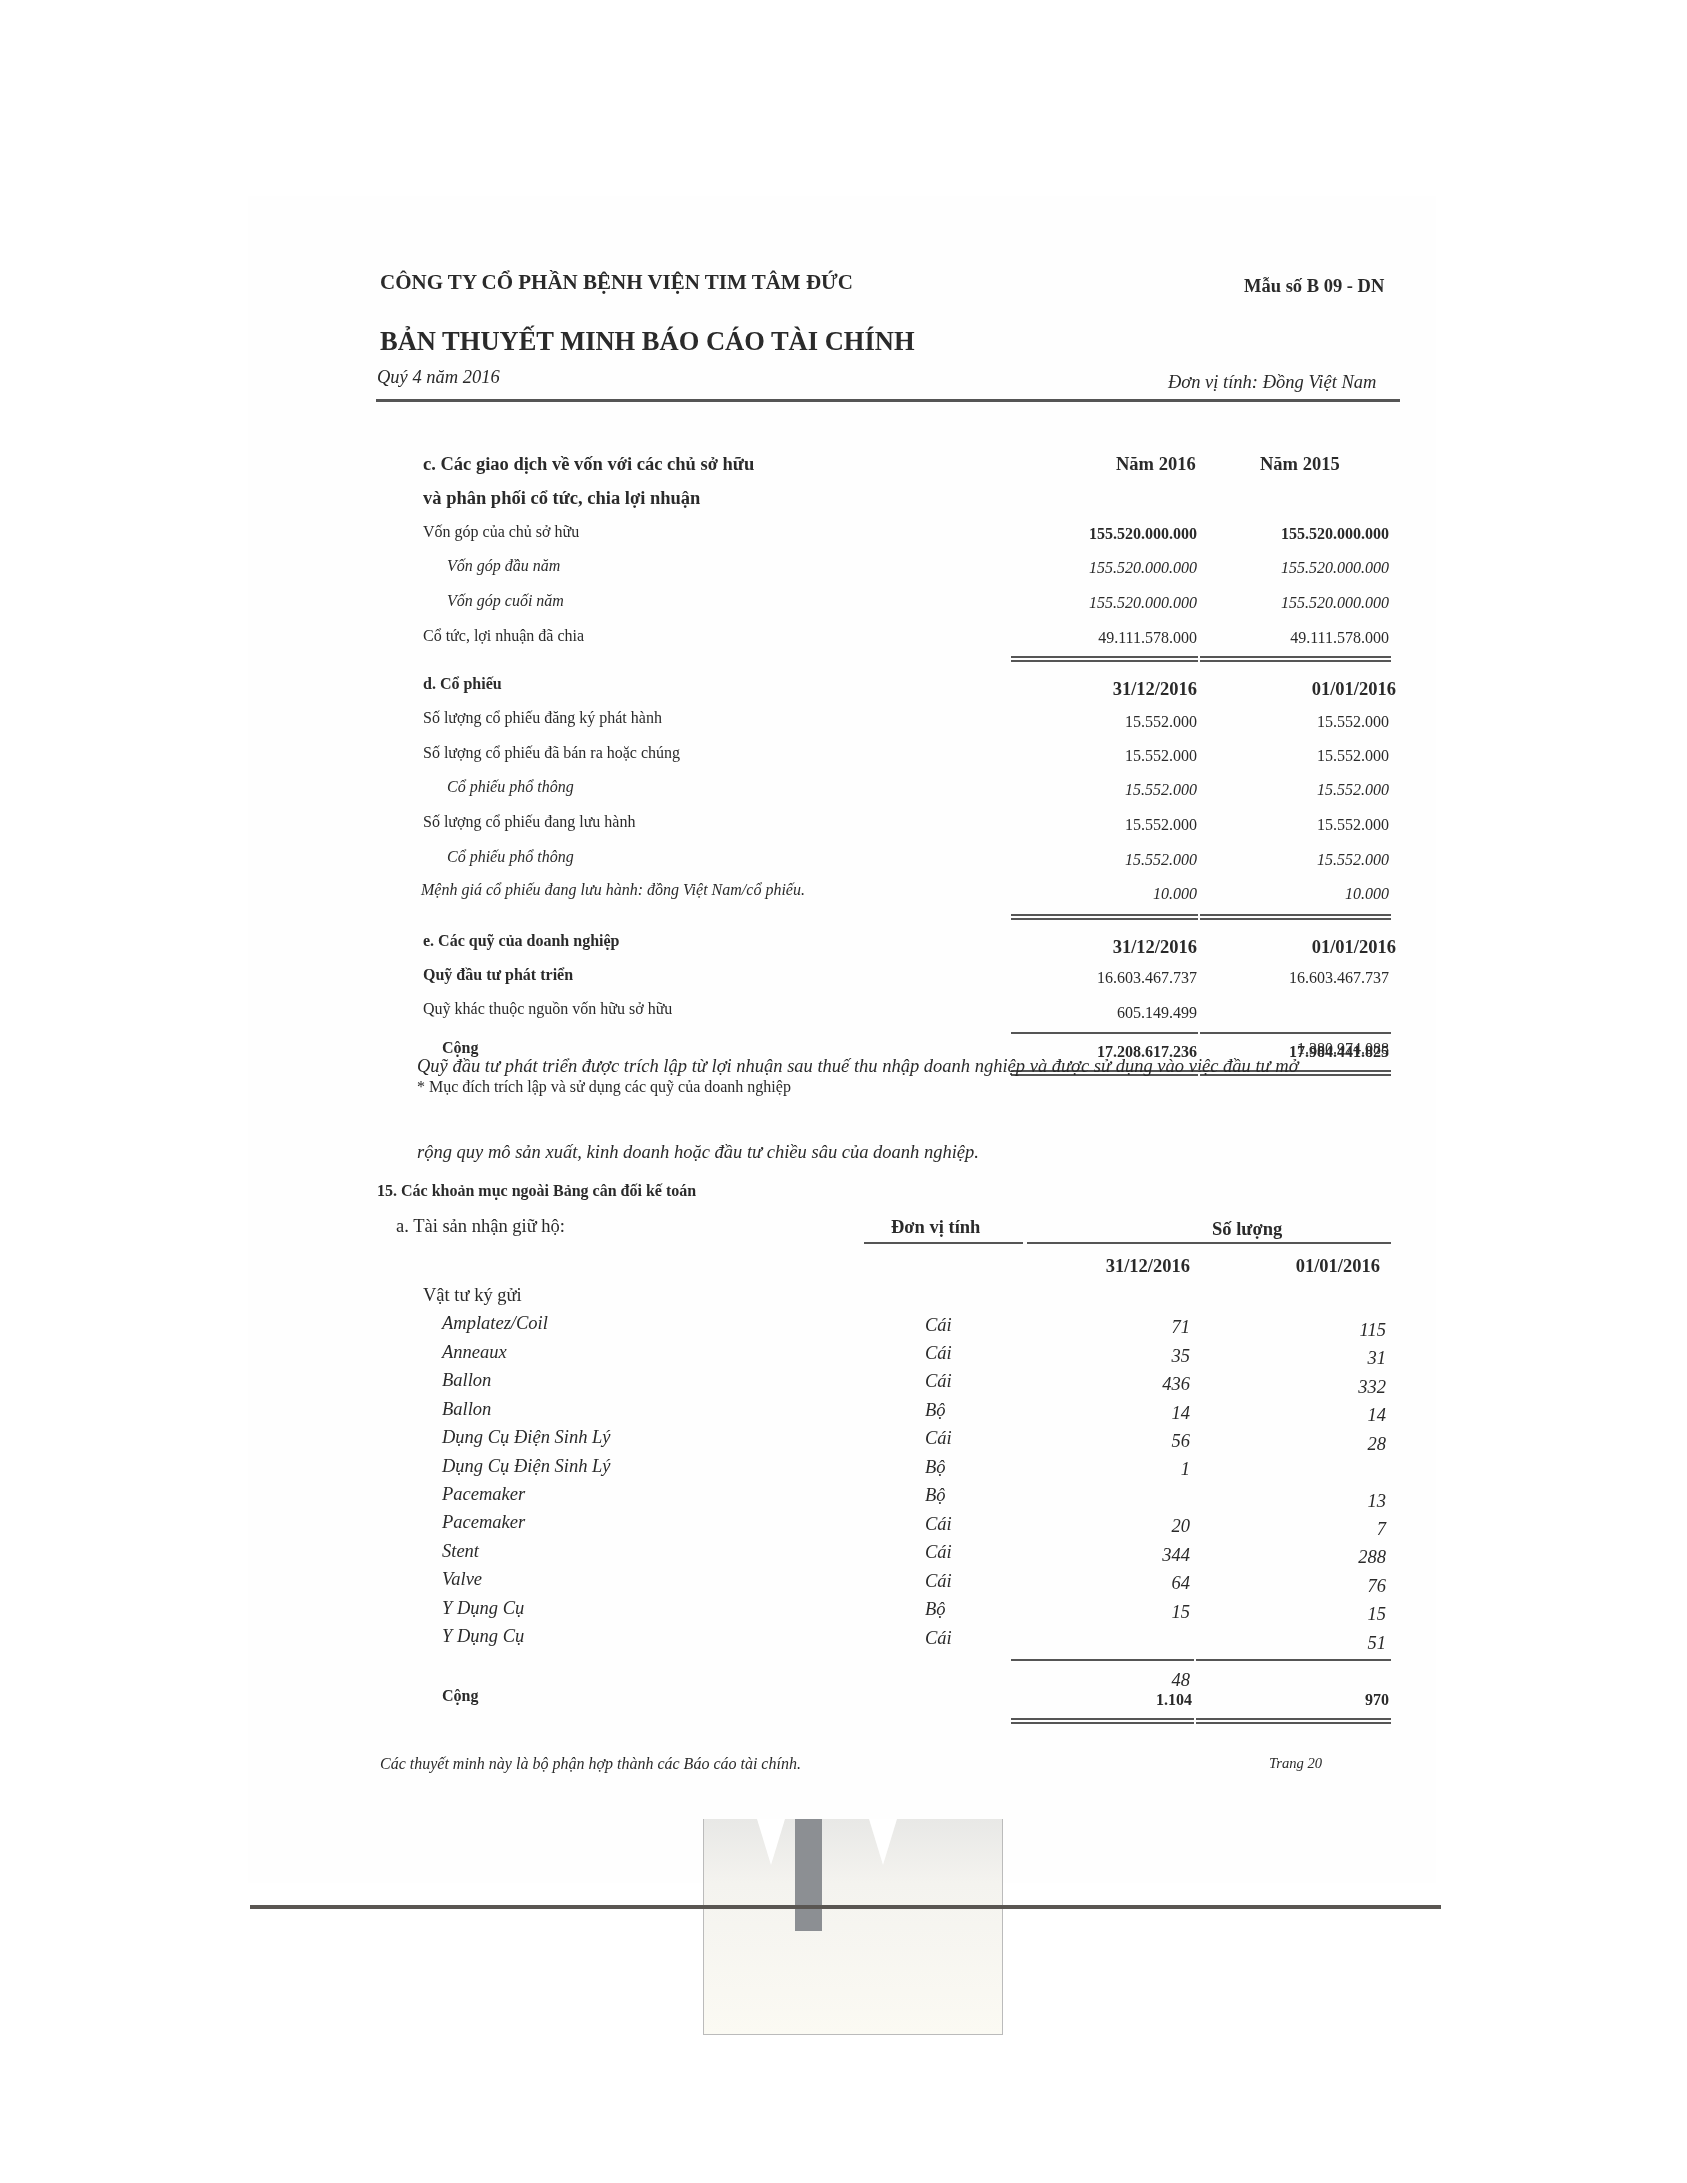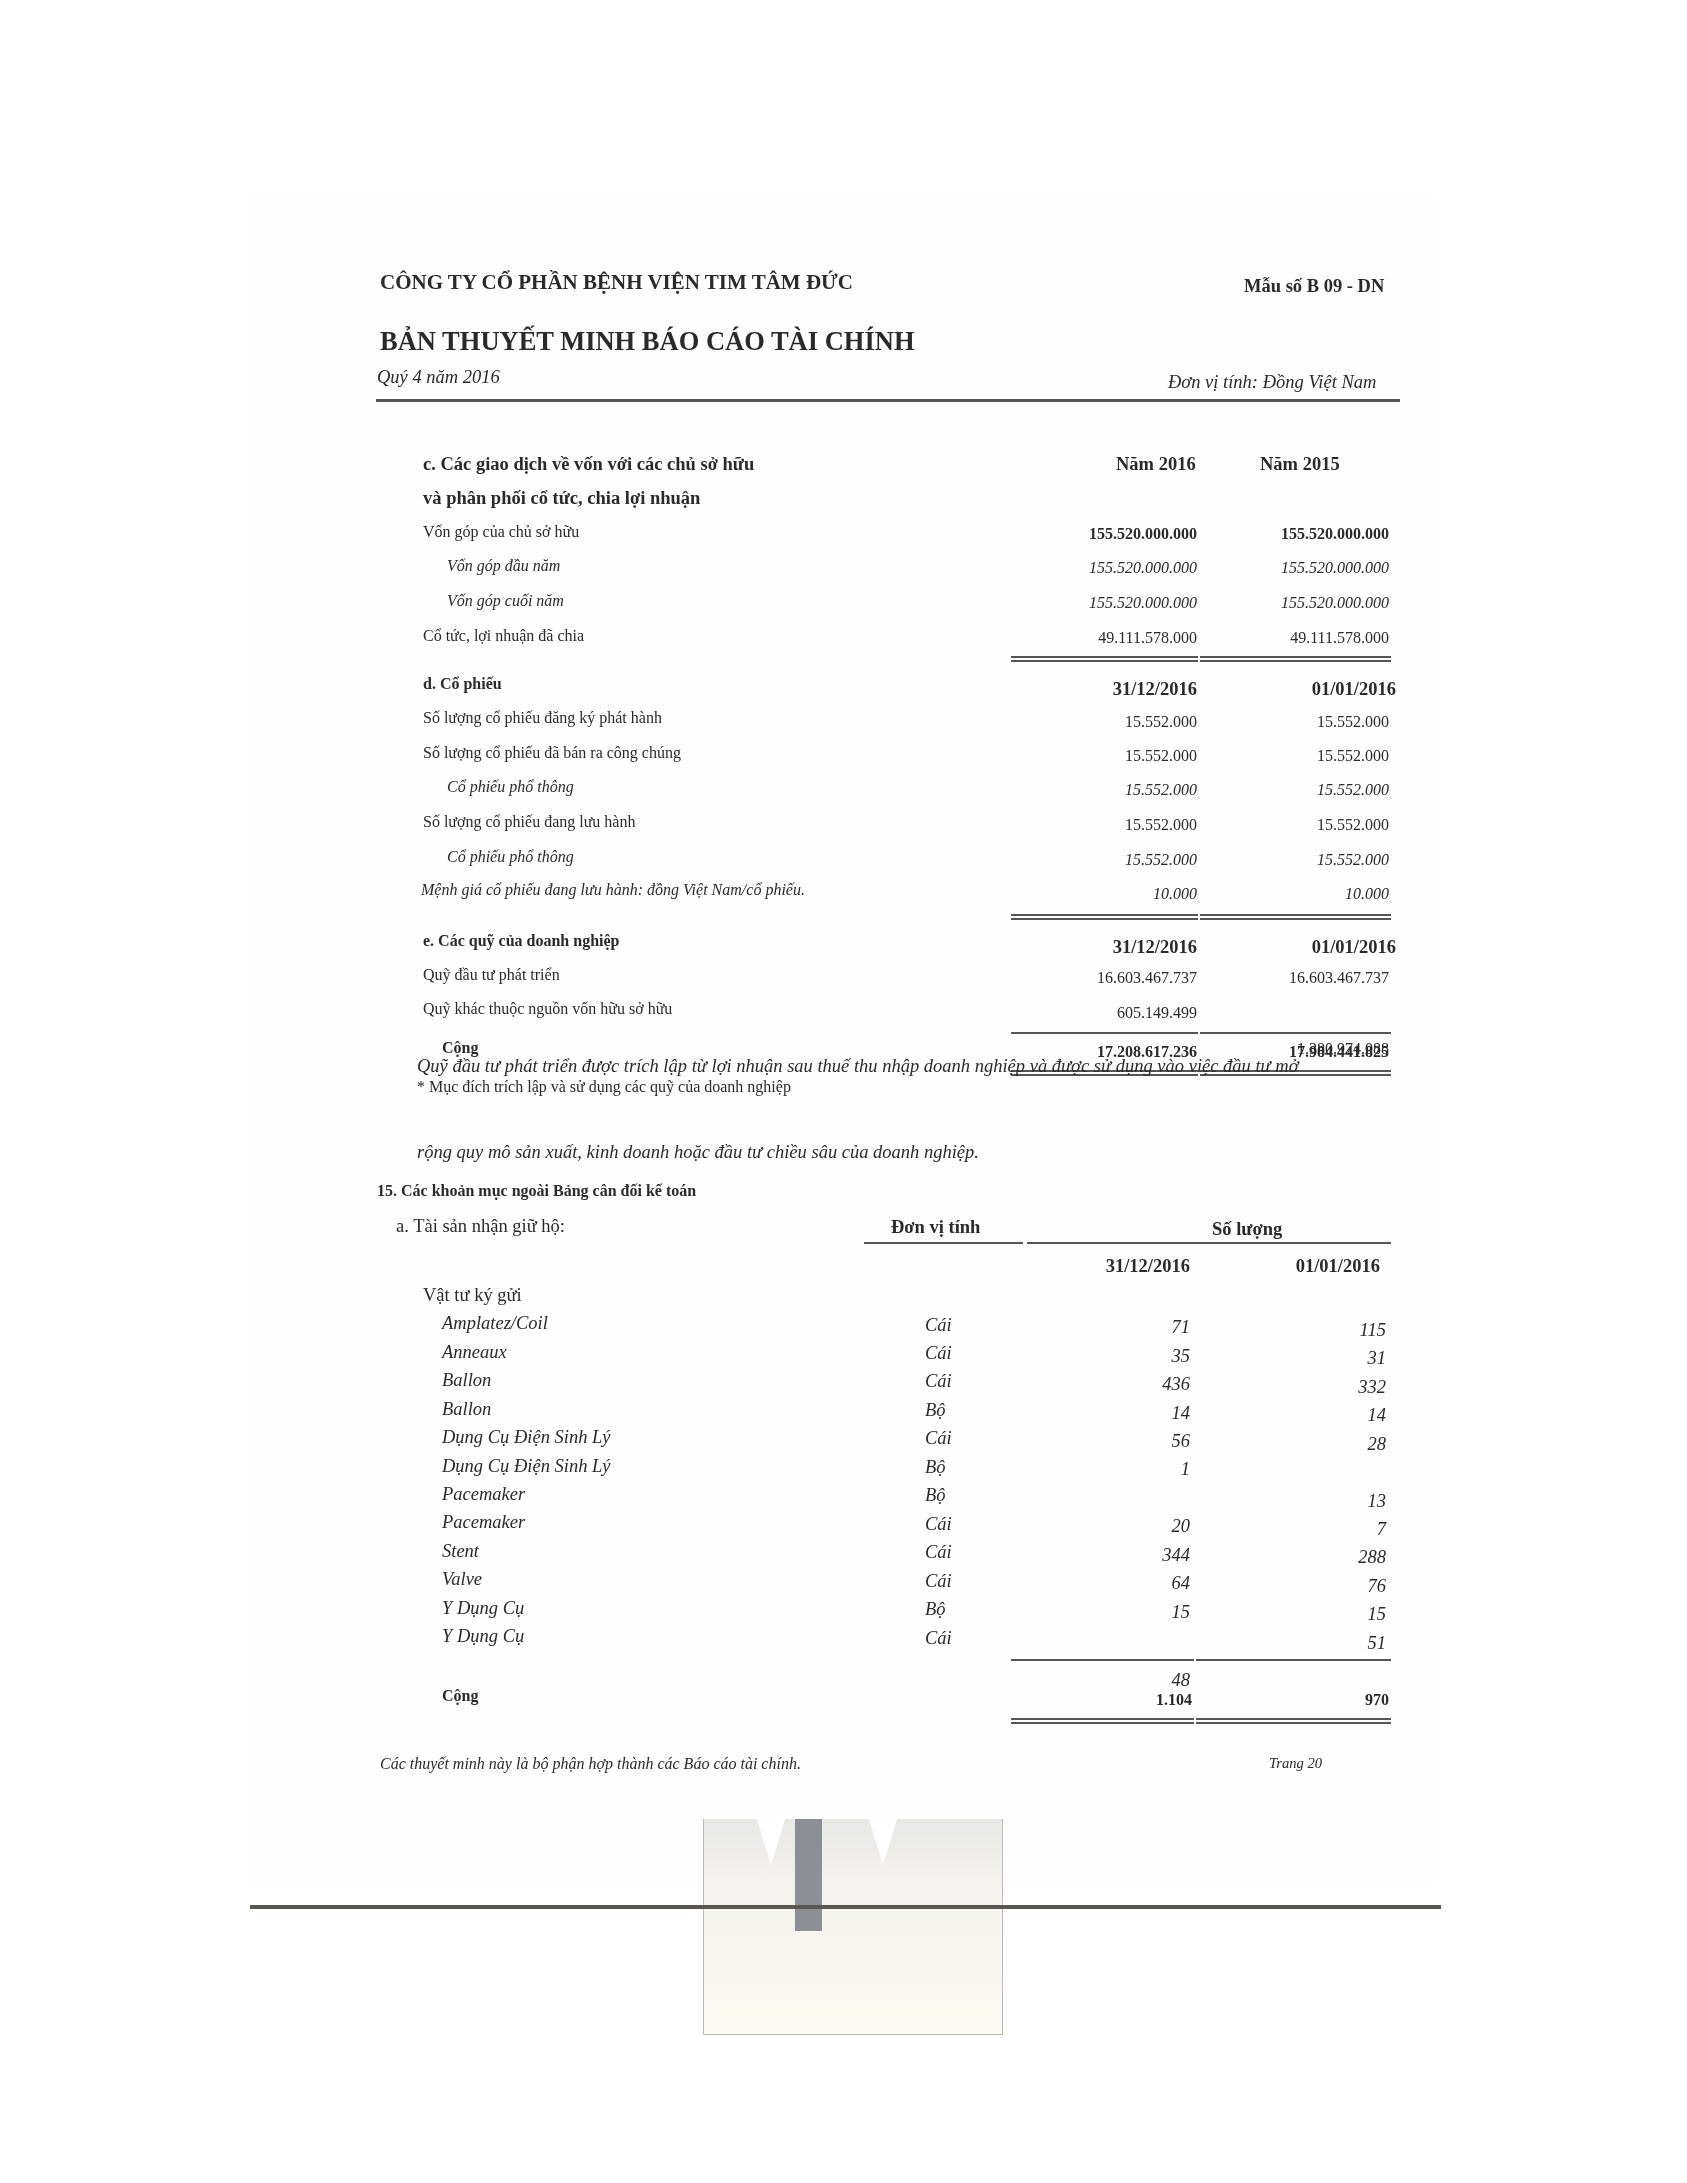--- a/index.html
+++ b/index.html
@@ -73,21 +73,21 @@
 <div class="abs b t30" style="left:423px; top:675px;">d. Cổ phiếu</div>
 <div class="abs b t28 r" style="left:992px; width:205px; top:679px;">31/12/2016</div>
 <div class="abs b t28 r" style="left:1184px; width:212px; top:679px;">01/01/2016</div>
 
 <div>
   <div class="abs t30" style="left:423px; top:709px;">Số lượng cổ phiếu đăng ký phát hành</div>
   <div class="abs t30 r" style="left:992px; width:205px; top:713px;">15.552.000</div>
   <div class="abs t30 r" style="left:1184px; width:205px; top:713px;">15.552.000</div>
 </div>
 <div>
-  <div class="abs t30" style="left:423px; top:744px;">Số lượng cổ phiếu đã bán ra công chúng</div>
+  <div class="abs t30" style="left:423px; top:744px;">Số lượng cổ phiếu đã bán ra hoặc chúng</div>
   <div class="abs t30 r" style="left:992px; width:205px; top:747px;">15.552.000</div>
   <div class="abs t30 r" style="left:1184px; width:205px; top:747px;">15.552.000</div>
 </div>
 <div>
   <div class="abs i t30" style="left:447px; top:778px;">Cổ phiếu phổ thông</div>
   <div class="abs i t30 r" style="left:992px; width:205px; top:781px;">15.552.000</div>
   <div class="abs i t30 r" style="left:1184px; width:205px; top:781px;">15.552.000</div>
 </div>
 <div>
   <div class="abs t30" style="left:423px; top:813px;">Số lượng cổ phiếu đang lưu hành</div>
@@ -105,21 +105,21 @@
   <div class="abs i t30 r" style="left:1184px; width:205px; top:885px;">10.000</div>
 </div>
 <div class="dline" style="left:1011px; top:914px; width:187px;"></div>
 <div class="dline" style="left:1200px; top:914px; width:191px;"></div>
 
 <div class="abs b t30" style="left:423px; top:932px;">e. Các quỹ của doanh nghiệp</div>
 <div class="abs b t28 r" style="left:992px; width:205px; top:937px;">31/12/2016</div>
 <div class="abs b t28 r" style="left:1184px; width:212px; top:937px;">01/01/2016</div>
 
 <div>
-  <div class="abs t30" style="left:423px; top:966px;">Quỹ đầu tư phát triển</div>
+  <div class="abs t30" style="left:423px; top:966px;font-weight:bold;">Quỹ đầu tư phát triển</div>
   <div class="abs t30 r" style="left:992px; width:205px; top:969px;">16.603.467.737</div>
   <div class="abs t30 r" style="left:1184px; width:205px; top:969px;">16.603.467.737</div>
 </div>
 <div>
   <div class="abs t30" style="left:423px; top:1000px;">Quỹ khác thuộc nguồn vốn hữu sở hữu</div>
   <div class="abs t30 r" style="left:992px; width:205px; top:1004px;">605.149.499</div>
   <div class="abs t30 r" style="left:1184px; width:205px; top:1040px;">1.380.974.088</div>
 </div>
 <div class="uline" style="left:1011px; top:1032px; width:187px;"></div>
 <div class="uline" style="left:1200px; top:1032px; width:191px;"></div>

